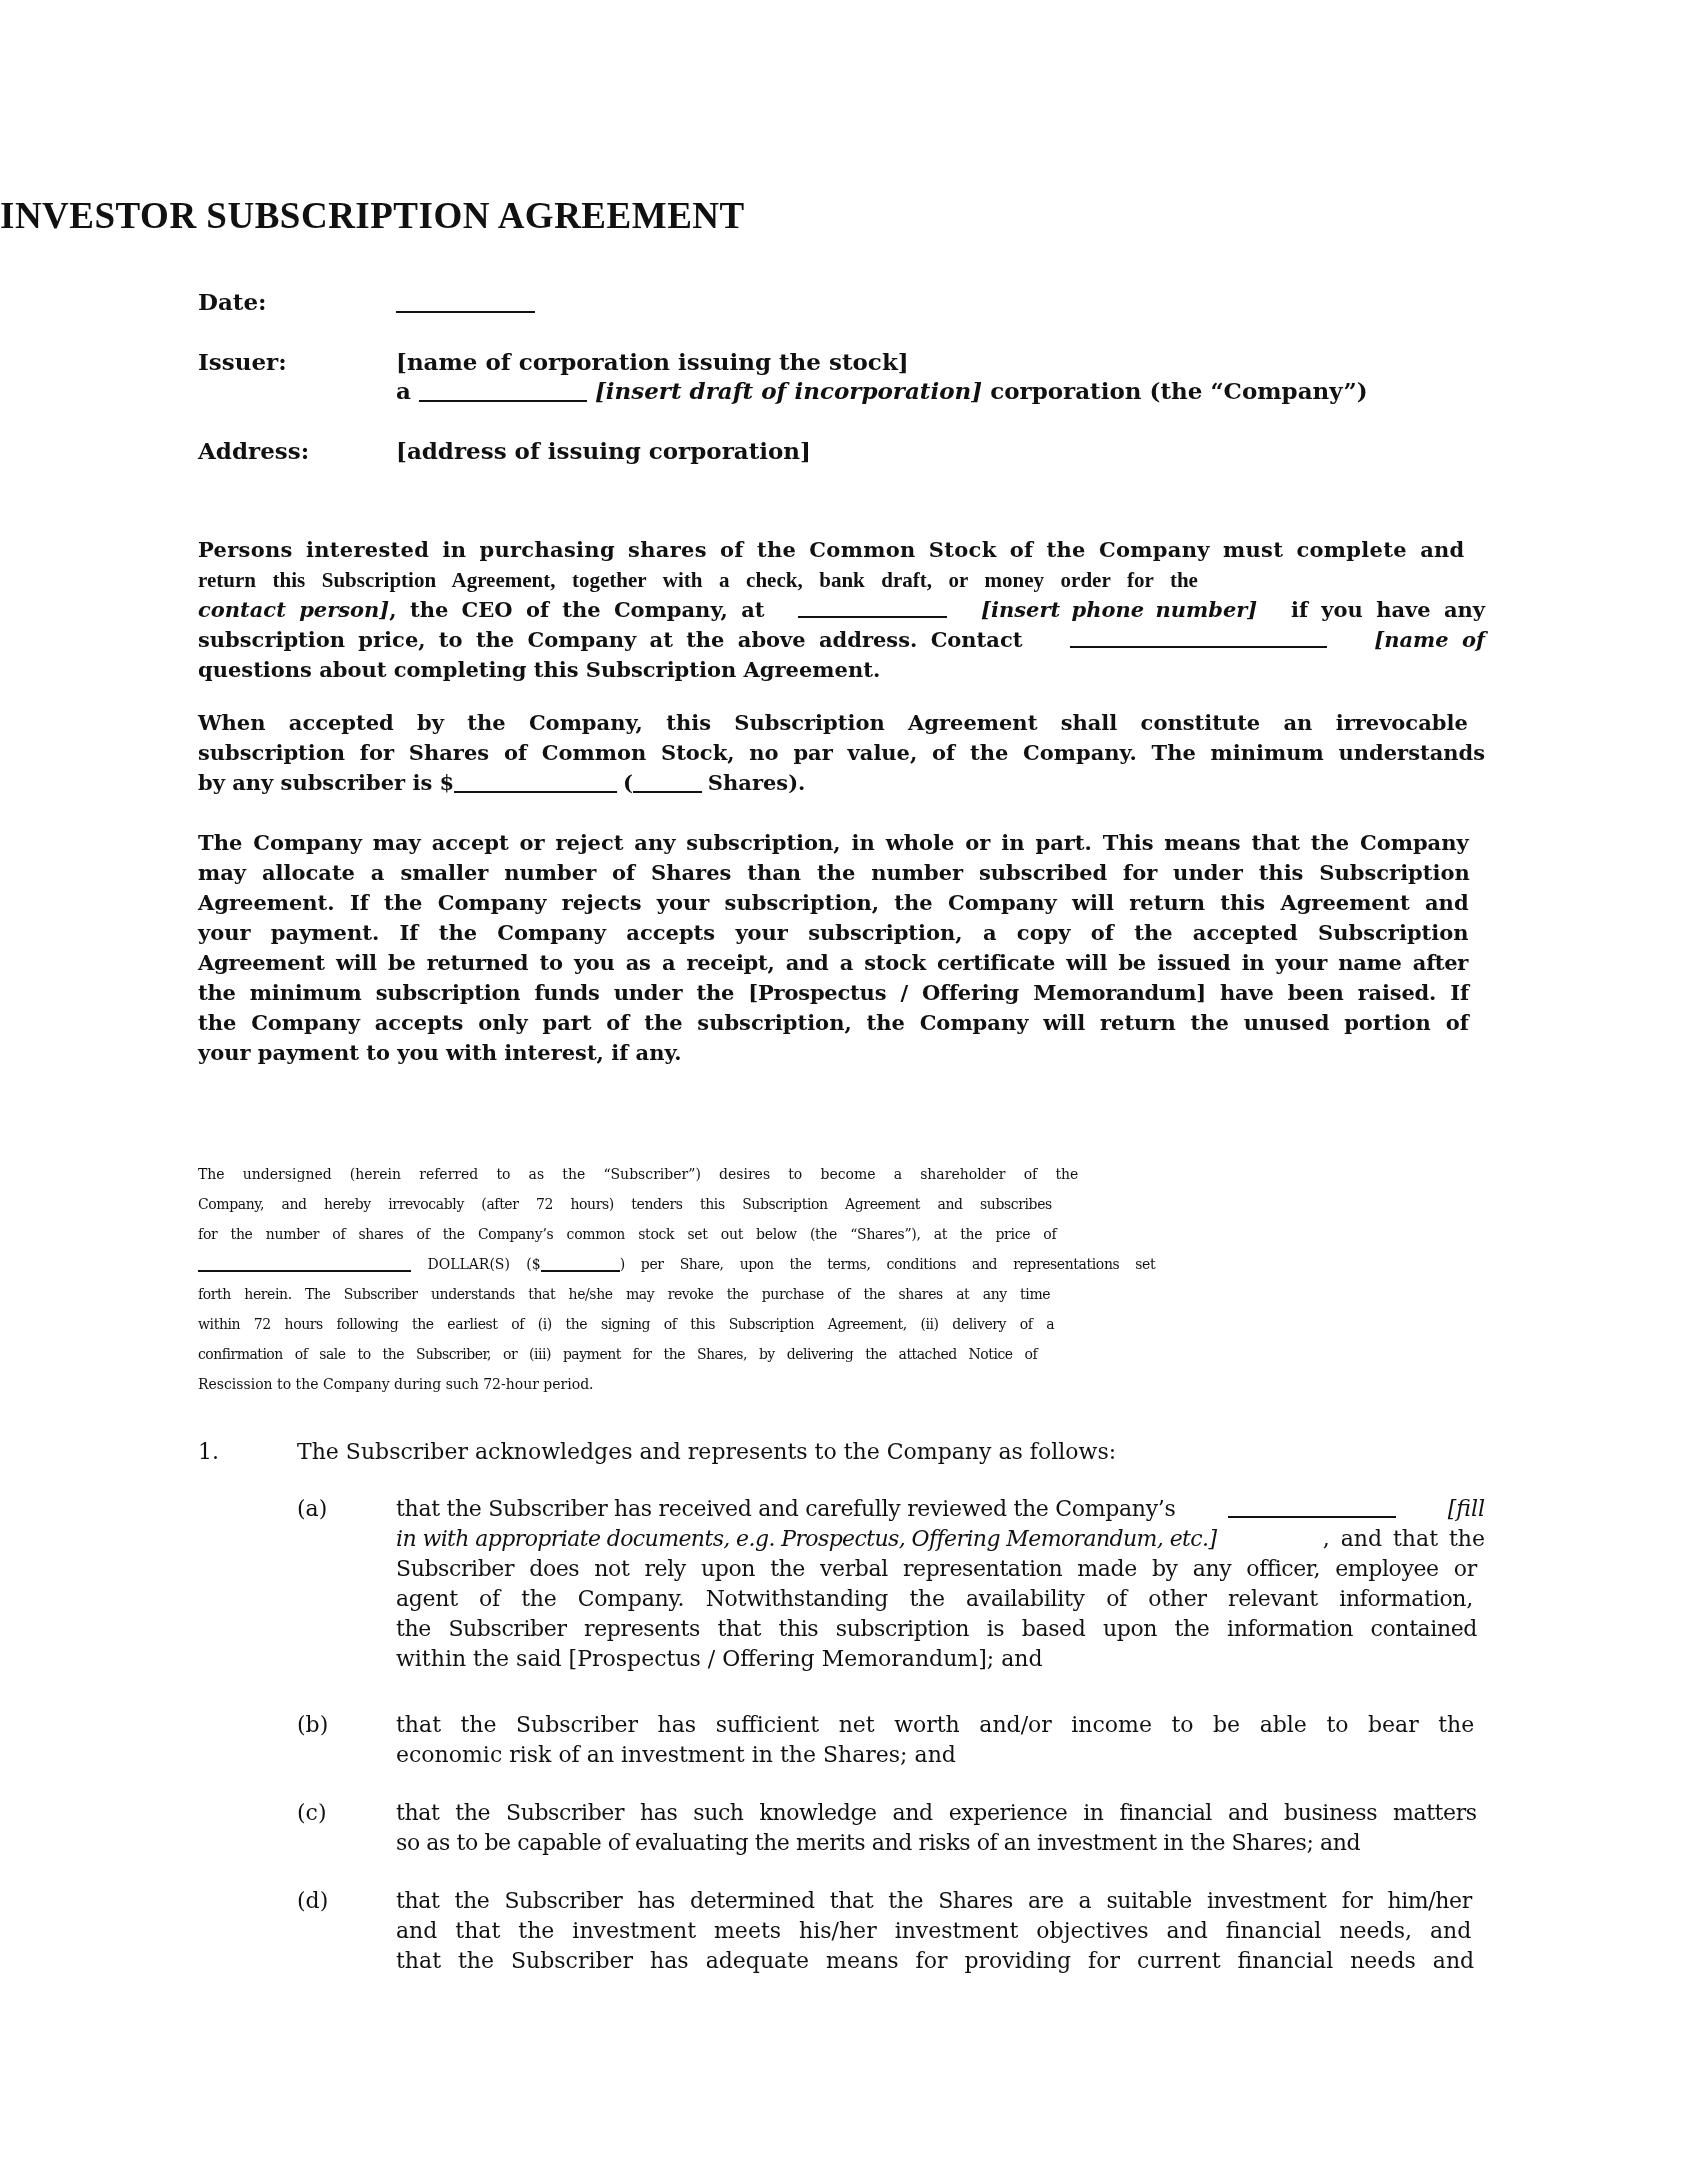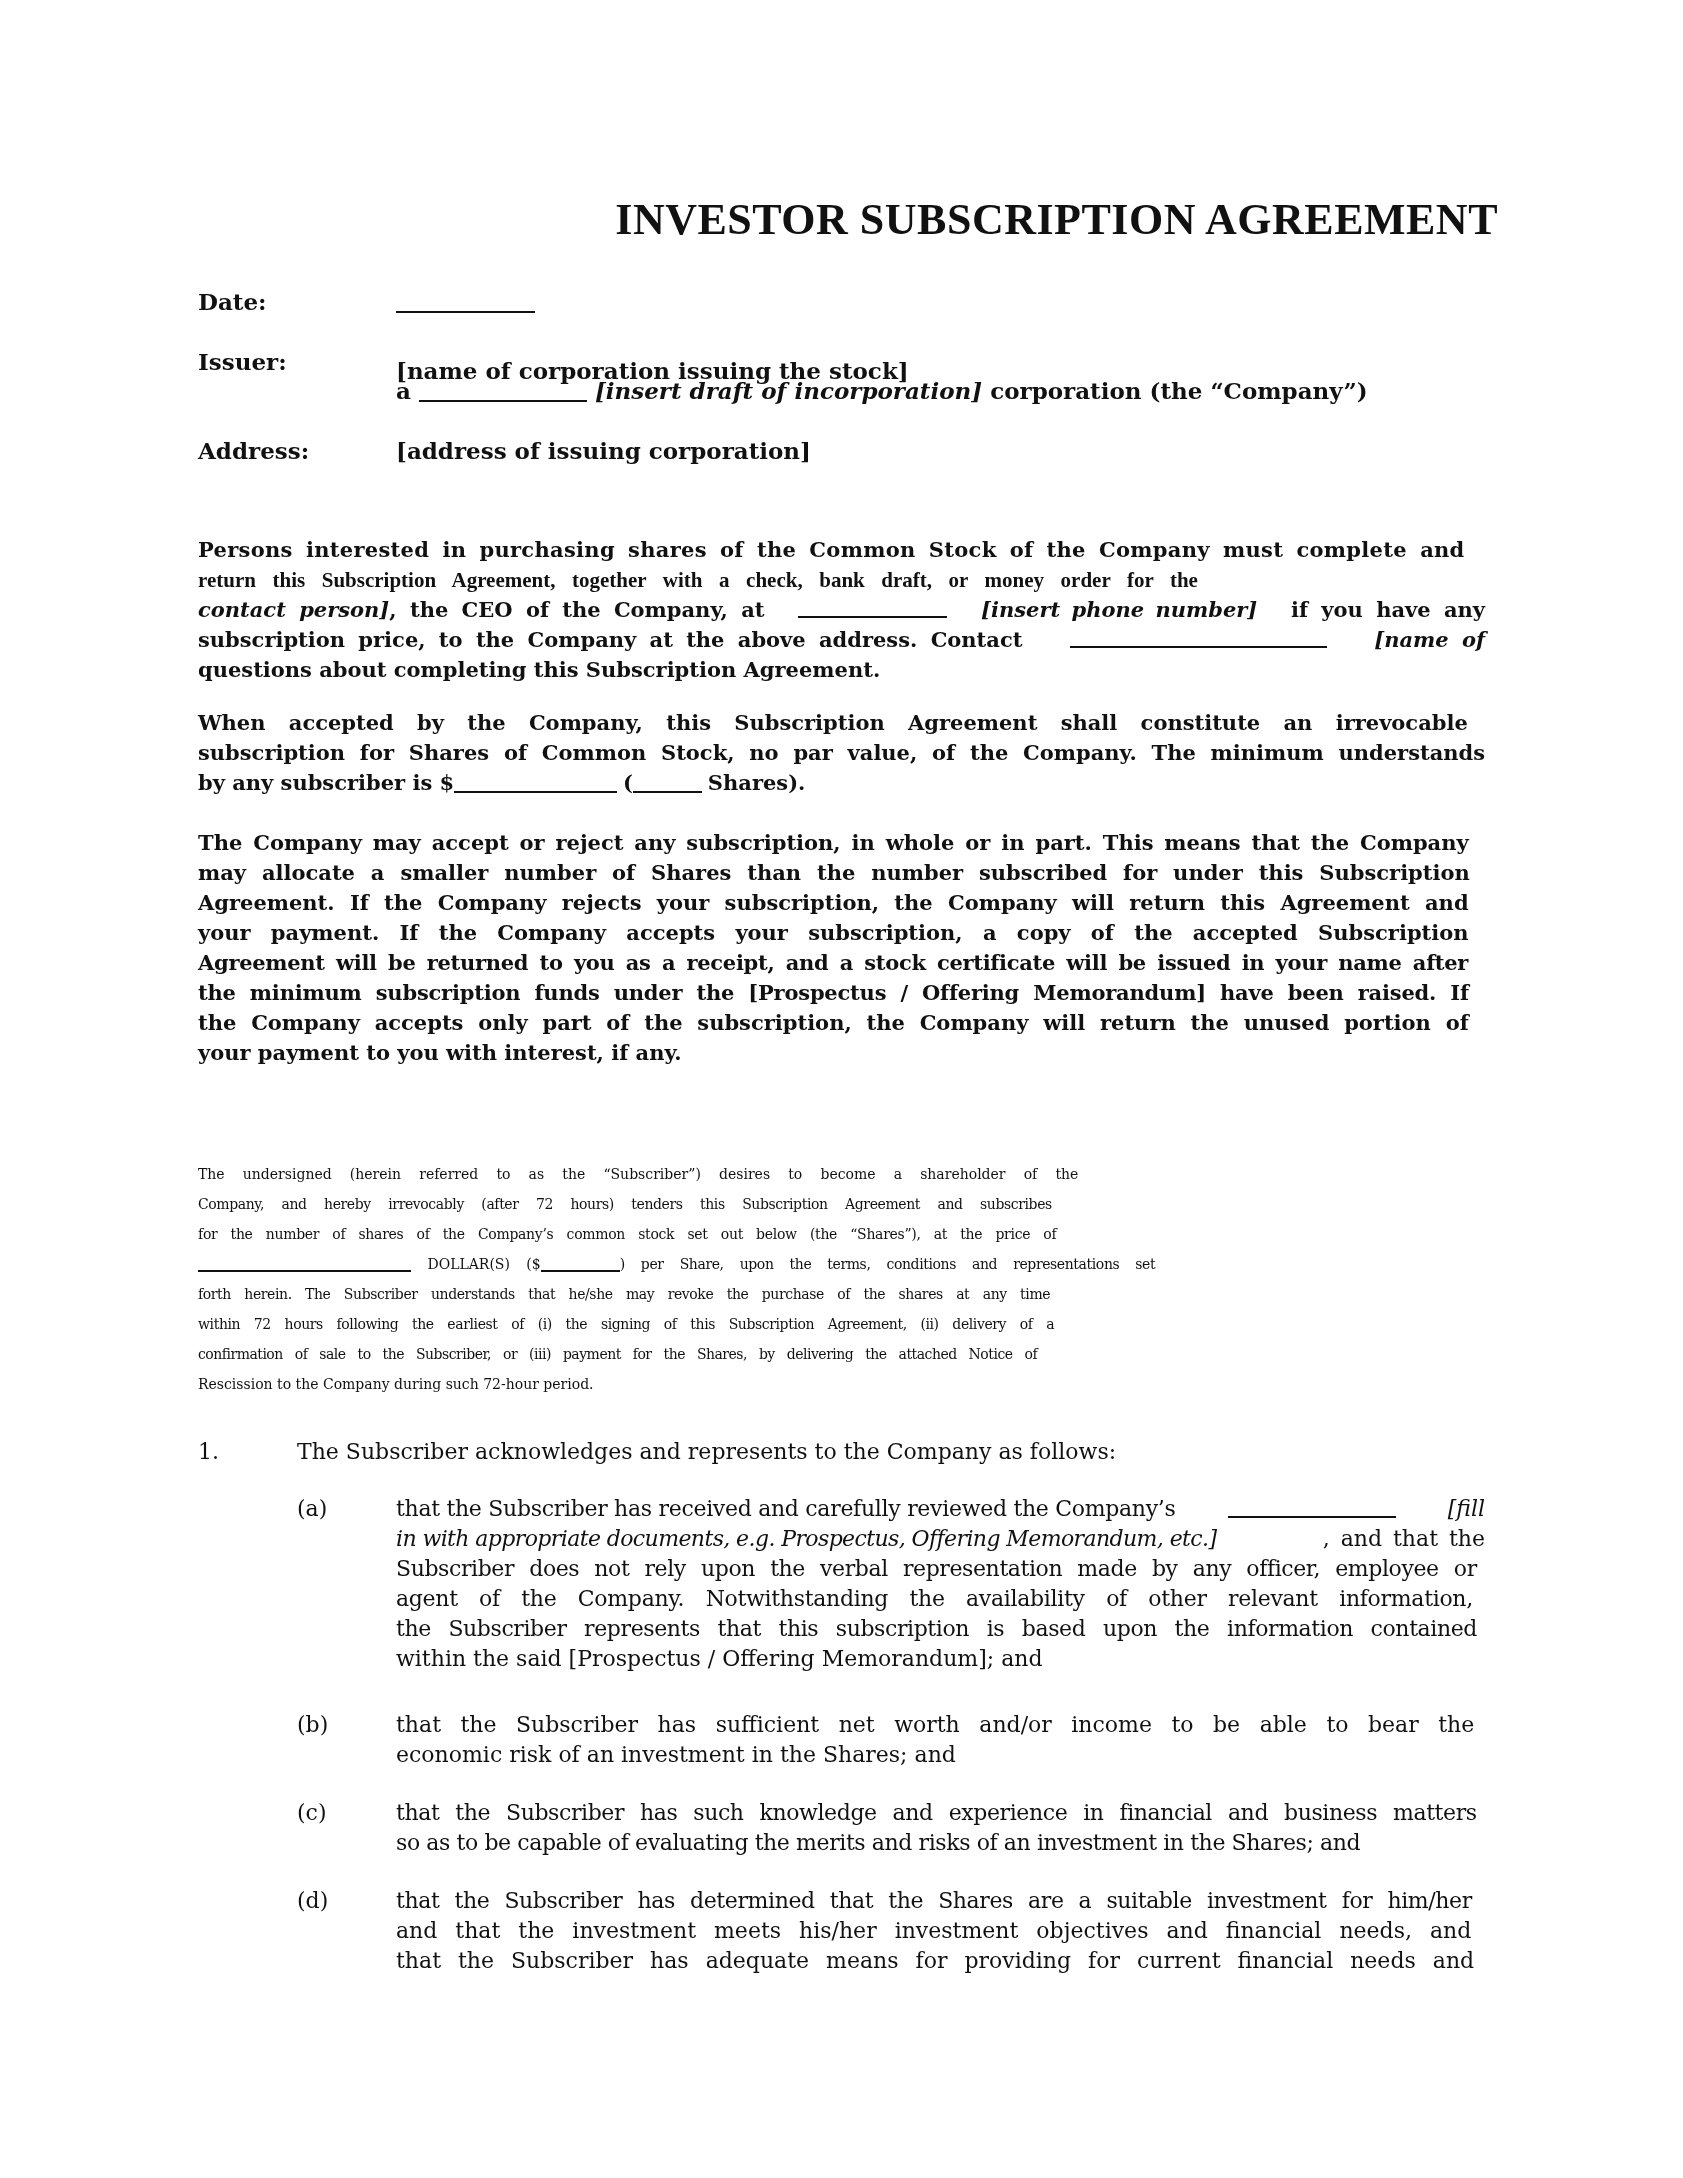--- a/index.html
+++ b/index.html
@@ -1,20 +1,20 @@
 <!DOCTYPE html>
 <html><head>
   <meta charset="utf-8">
   <style>
     html, body { margin: 0; padding: 0; background: #ffffff; }
     body { width: 1683px; height: 2178px; position: relative; overflow: hidden; color: #111111;
            font-family: "DejaVu Serif", "Liberation Serif", serif; }
     .page { position: absolute; left: 0; top: 0; width: 1683px; height: 2178px; background: #fff; }
-    .title { position: absolute; left: 0; width: 1498px; top: 194px; text-align: right;
-             font-family: "Liberation Serif", serif; font-size: 44px; font-weight: bold; letter-spacing: 0.5px; }
+    .title { position: absolute; left: 0; width: 1498px; top: 194px; text-align: left;
+             font-family: "Liberation Serif", serif; font-size: 37px; font-weight: bold; letter-spacing: 0.5px; }
     .hdr-label, .hdr-value { position: absolute; font-family: "DejaVu Serif", serif; font-size: 23px; font-weight: bold; line-height: 30px; }
     .hdr-label { left: 198px; }
     .hdr-value { left: 396px; white-space: nowrap; }
     .blank { display: inline-block; border-bottom: 2px solid #111; height: 1em; vertical-align: -3px; }
     .it { font-style: italic; }
     .para { position: absolute; left: 198px; width: 1287px; font-size: 14px; line-height: 30px; }
     .para.bold { font-weight: bold; font-size: 21px; }
     .jl { display: flex; justify-content: space-between; white-space: nowrap; }
     .jl.last { justify-content: flex-start; gap: 0.28em; }
     .item-num { position: absolute; font-size: 22px; line-height: 30px; }
@@ -25,21 +25,21 @@
 <body>
 
 <div class="page">
 
   <div class="title">INVESTOR SUBSCRIPTION AGREEMENT</div>
 
   <div class="hdr-label" style="top:287px">Date:</div>
   <div class="hdr-value" style="top:287px"><span class="blank" style="width:139px"></span></div>
 
   <div class="hdr-label" style="top:347px">Issuer:</div>
-  <div class="hdr-value" style="top:356px">[name of corporation issuing the stock]</div>
+  <div class="hdr-value" style="top:347px">[name of corporation issuing the stock]</div>
   <div class="hdr-value" style="top:376px"><span>a</span> <span class="blank" style="width:168px"></span> <span class="it">[insert draft of incorporation]</span> <span>corporation (the “Company”)</span></div>
 
   <div class="hdr-label" style="top:436px">Address:</div>
   <div class="hdr-value" style="top:436px">[address of issuing corporation]</div>
 
   <div class="para bold" style="top:535px">
     <div class="jl">
         <span style="letter-spacing: 0.3px; word-spacing: 5.6px;">Persons interested in purchasing shares of the Common Stock of the Company must complete and</span>
       </div>
     <div class="jl">

